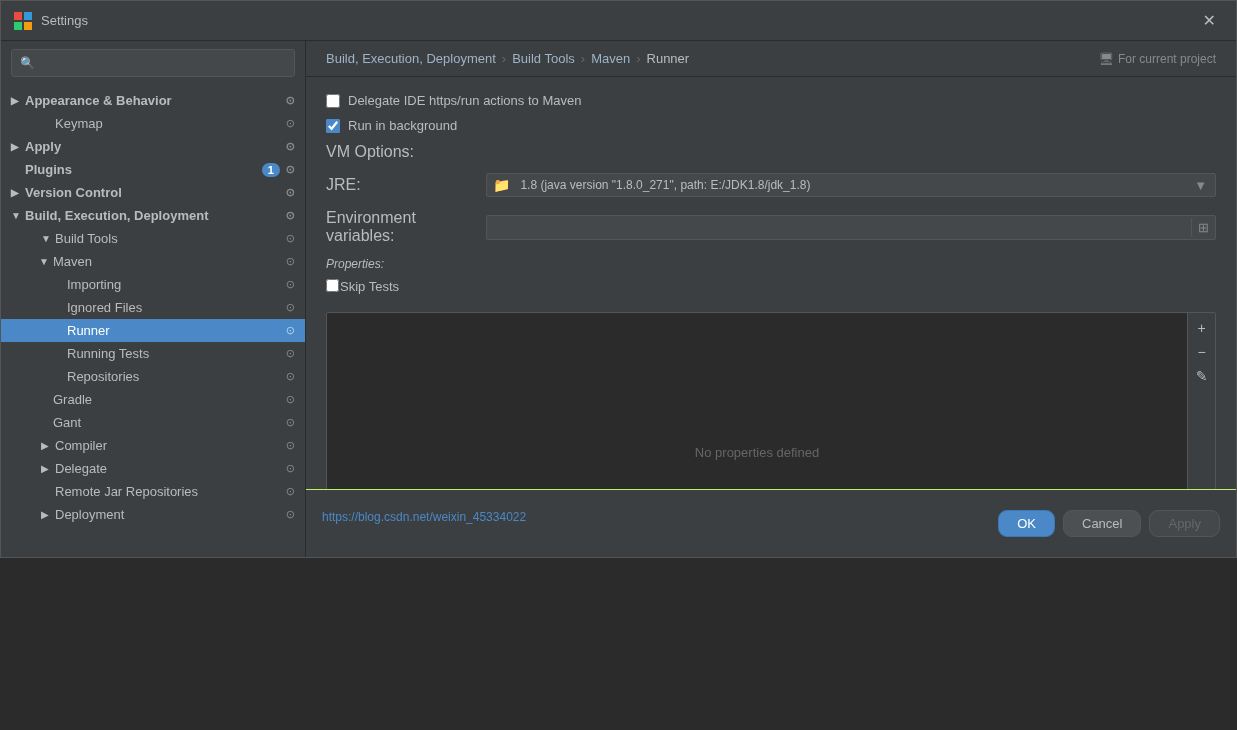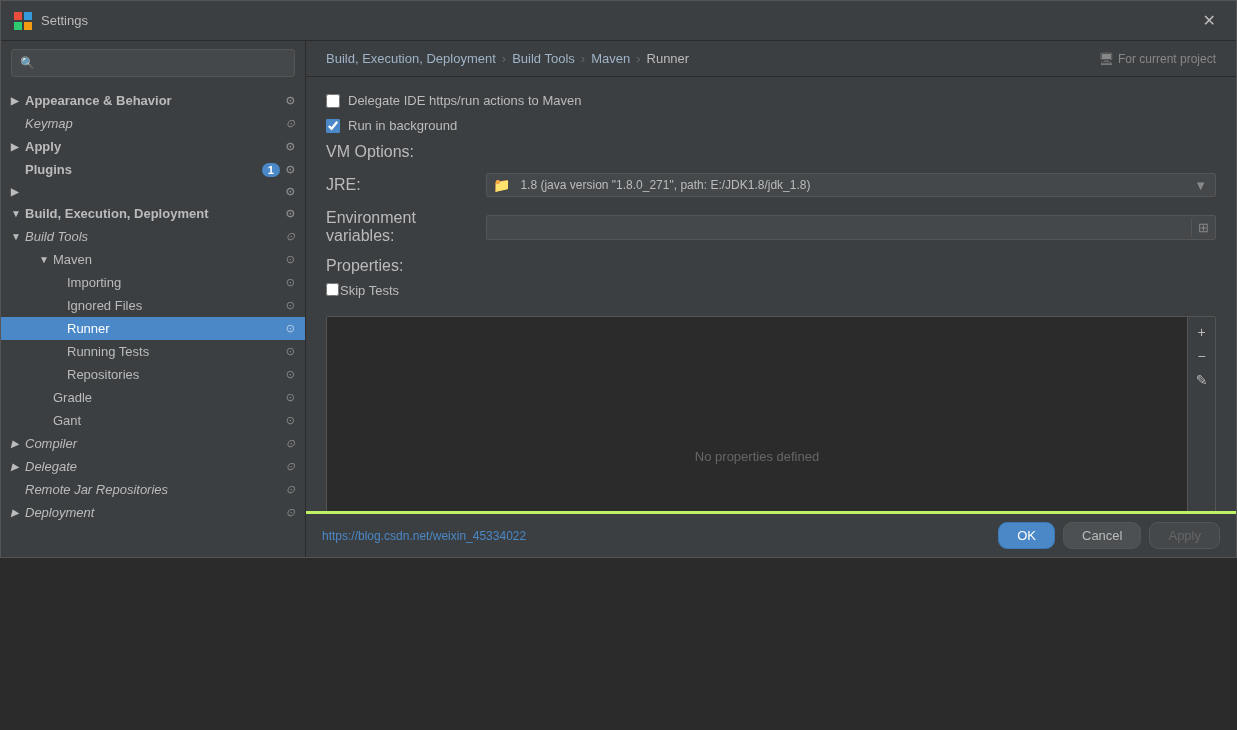--- a/index.html
+++ b/index.html
@@ -122,21 +122,21 @@
 
     .nav-item .label { flex: 1; }
 
     .nav-item .nav-icon {
       margin-left: auto;
       opacity: 0.6;
       font-size: 11px;
     }
 
     .nav-item.level-0 { padding-left: 10px; font-weight: bold; }
-    .nav-item.level-1 { padding-left: 10px; font-style: italic; }
+    .nav-item.level-1 { padding-left: 40px; }
     .nav-item.level-2 { padding-left: 38px; }
     .nav-item.level-3 { padding-left: 52px; }
 
     .badge {
       background: #4a88c7;
       color: white;
       border-radius: 10px;
       padding: 1px 6px;
       font-size: 11px;
       margin-left: 6px;
@@ -283,21 +283,22 @@
     .env-btn {
       padding: 2px 6px;
       color: #888;
       cursor: pointer;
       border-left: 1px solid #555;
     }
 
     .properties-label {
       color: #bbb;
       margin-bottom: 8px;
-      font-size: 16px;
+      font-size: 12px;
+      font-style: italic;
     }
 
     .skip-tests-row {
       display: flex;
       align-items: flex-start;
       gap: 1px;
       margin-bottom: 18px;
       color: #bbb;
     }
 
@@ -339,24 +340,24 @@
       cursor: pointer;
       color: #bbb;
       border-radius: 2px;
       font-size: 14px;
     }
 
     
     .footer {
       display: flex;
       justify-content: flex-end;
-      align-items: center;
-      padding: 8px 16px;
+      align-items: flex-start;
+      padding: 20px 16px;
       background: #3c3f41;
-      border-top: 3px solid #bef264;
+      border-top: 1px solid #bef264;
       gap: 8px;
       flex-shrink: 0;
     }
 
     .footer-link {
       color: #4a88c7;
       font-size: 12px;
       margin-right: auto;
       text-decoration: none;
     }
@@ -439,20 +440,21 @@
 
         <div class="nav-item level-0">
           <span class="arrow"></span>
           <span class="label">Plugins</span>
           <span class="badge">1</span>
           <span class="nav-icon" style="margin-left:6px;">⊙</span>
         </div>
 
         <div class="nav-item level-0">
           <span class="arrow">▶</span>
+          <span class="label">Version Control</span>
           <span class="nav-icon">⊙</span>
         </div>
 
         <div class="nav-item level-0">
           <span class="arrow">▼</span>
           <span class="label">Build, Execution, Deployment</span>
           <span class="nav-icon">⊙</span>
         </div>
 
         <div class="nav-item level-1">

